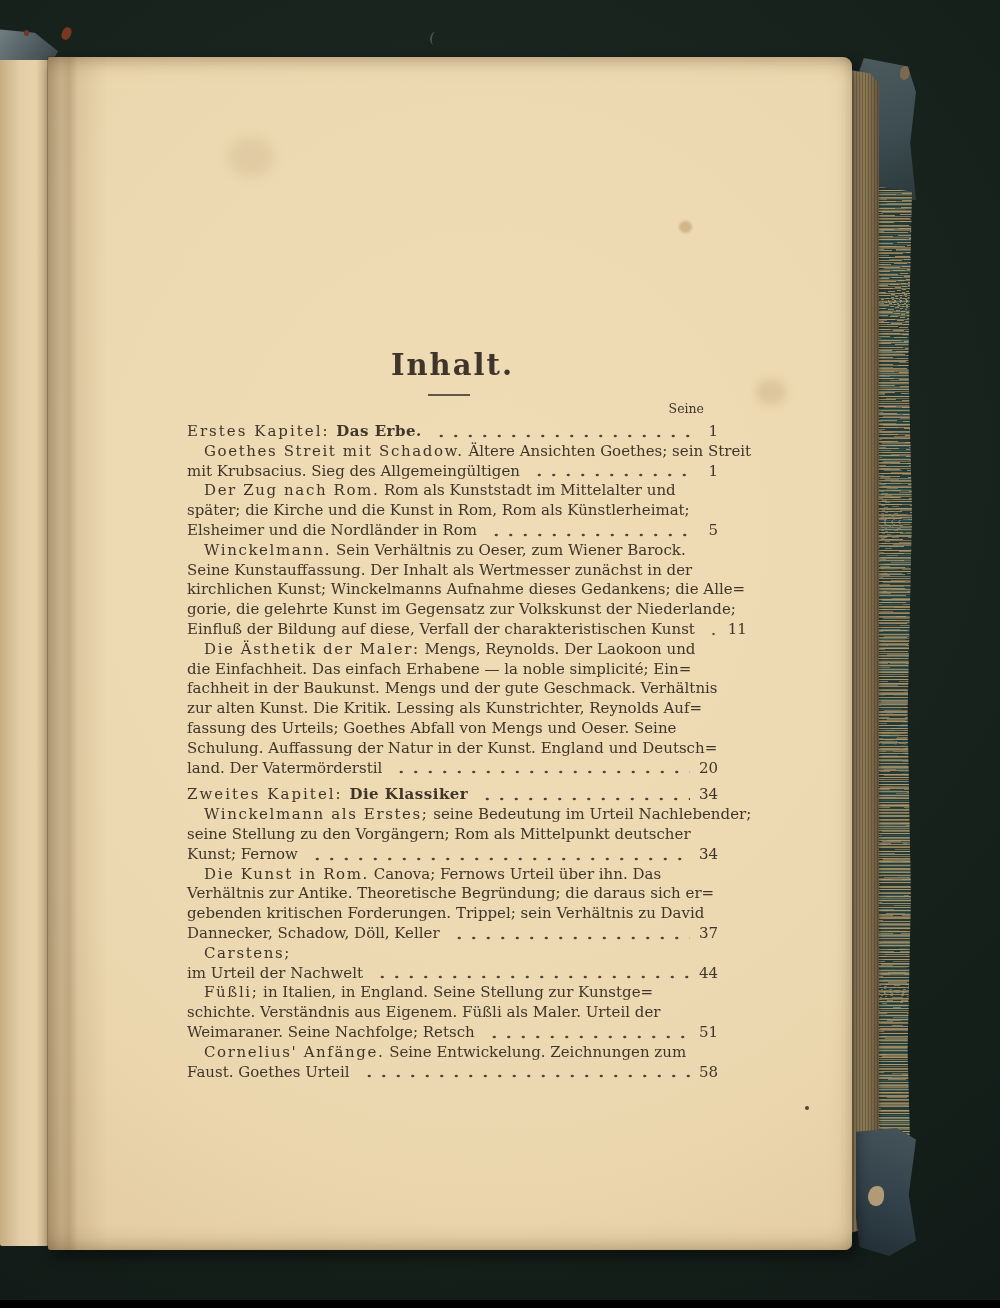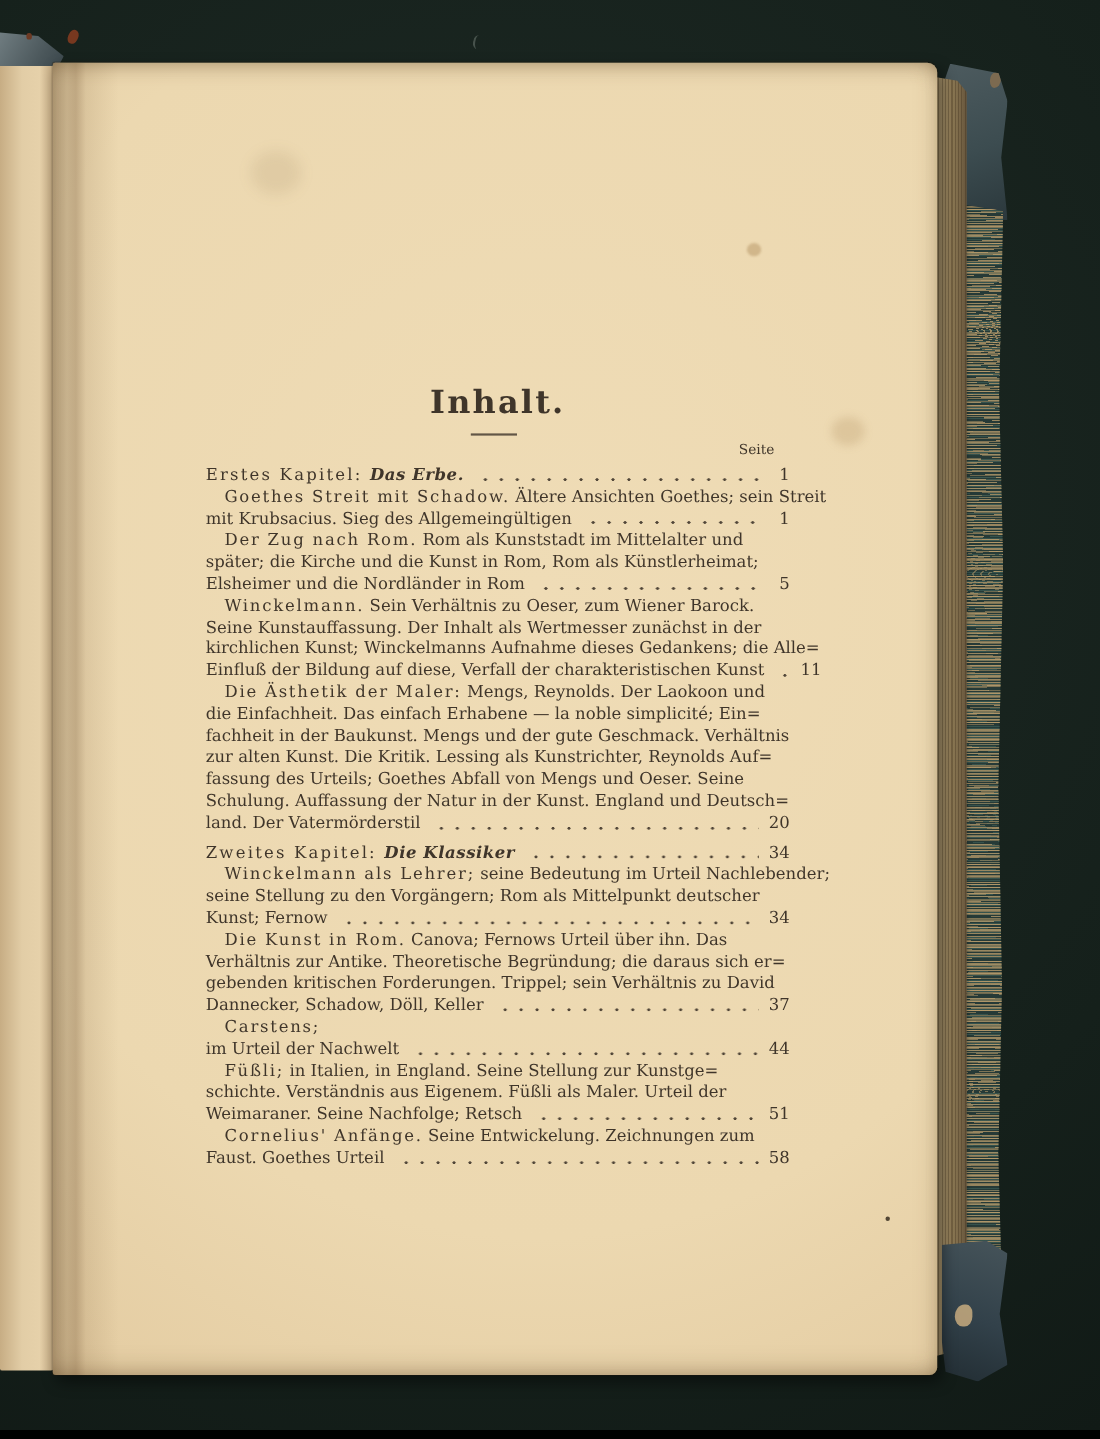--- a/index.html
+++ b/index.html
@@ -93,21 +93,21 @@
   .title-rule{width:42px;height:2px;background:rgba(63,53,42,.8);margin:13px auto 0;transform:translateX(-4px);}
   .seite-header{margin-top:5px;text-align:right;padding-right:14px;font-size:12.5px;}
   .toc{margin-top:6px;font-size:15px;line-height:19.8px;}
   .entry{margin:0;}
   .entry.chapter:not(:first-child){margin-top:7px;}
   .line{display:flex;align-items:baseline;}
   .line.indent{padding-left:17px;text-align:right;}
   .seg{white-space:pre;flex:0 0 auto;}
   .seg-spaced{letter-spacing:1.6px;}
   .chapter .seg-spaced{letter-spacing:2px;}
-  .seg-bold{font-weight:bold;letter-spacing:.5px;font-style:italic;}
+  .seg-bold{font-weight:bold;letter-spacing:.5px;}
   .leader{
     flex:1 1 auto;min-width:14px;align-self:stretch;margin:0 2px 0 10px;
     background-image:radial-gradient(circle, rgba(63,53,42,.9) 1.3px, rgba(0,0,0,0) 1.6px);
     background-size:14.5px 4px;background-repeat:repeat-x;
     background-position:left 2px bottom 4px;
   }
   .pageno{flex:0 0 auto;min-width:26px;text-align:right;}
 </style>
 </head>
 <body>
@@ -131,21 +131,21 @@
 
   <div class="page">
     <div class="stain stain-1"></div>
     <div class="stain stain-2"></div>
     <div class="stain stain-3"></div>
     <div class="stain stain-4"></div>
 
     <div class="content">
       <h1 class="page-title">Inhalt.</h1>
       <div class="title-rule"></div>
-      <div class="seite-header">Seite</div>
+      <div class="seite-header">Seine</div>
       <div class="toc">
           <div class="entry chapter">
             <div class="line">
               <span class="seg seg-spaced">Erstes Kapitel: </span>
               <span class="seg seg-bold">Das Erbe.</span>
               <span class="leader"></span>
               <span class="pageno">1</span>
             </div>
           </div>
           <div class="entry">
@@ -178,20 +178,23 @@
               <span class="seg seg-spaced">Winckelmann.</span>
               <span class="seg seg-normal"> Sein Verhältnis zu Oeser, zum Wiener Barock.</span>
             </div>
             <div class="line">
               <span class="seg seg-normal">Seine Kunstauffassung. Der Inhalt als Wertmesser zunächst in der</span>
             </div>
             <div class="line">
               <span class="seg seg-normal">kirchlichen Kunst; Winckelmanns Aufnahme dieses Gedankens; die Alle=</span>
             </div>
             <div class="line">
+              <span class="seg seg-normal">gorie, die gelehrte Kunst im Gegensatz zur Volkskunst der Niederlande;</span>
+            </div>
+            <div class="line">
               <span class="seg seg-normal">Einfluß der Bildung auf diese, Verfall der charakteristischen Kunst</span>
               <span class="leader"></span>
               <span class="pageno">11</span>
             </div>
           </div>
           <div class="entry">
             <div class="line indent">
               <span class="seg seg-spaced">Die Ästhetik der Maler:</span>
               <span class="seg seg-normal"> Mengs, Reynolds. Der Laokoon und</span>
             </div>
@@ -219,21 +222,21 @@
           <div class="entry chapter">
             <div class="line">
               <span class="seg seg-spaced">Zweites Kapitel: </span>
               <span class="seg seg-bold">Die Klassiker</span>
               <span class="leader"></span>
               <span class="pageno">34</span>
             </div>
           </div>
           <div class="entry">
             <div class="line indent">
-              <span class="seg seg-spaced">Winckelmann als Lehrer;</span>
+              <span class="seg seg-spaced">Winckelmann als Erstes;</span>
               <span class="seg seg-normal"> seine Bedeutung im Urteil Nachlebender;</span>
             </div>
             <div class="line">
               <span class="seg seg-normal">seine Stellung zu den Vorgängern; Rom als Mittelpunkt deutscher</span>
             </div>
             <div class="line">
               <span class="seg seg-normal">Kunst; Fernow</span>
               <span class="leader"></span>
               <span class="pageno">34</span>
             </div>

